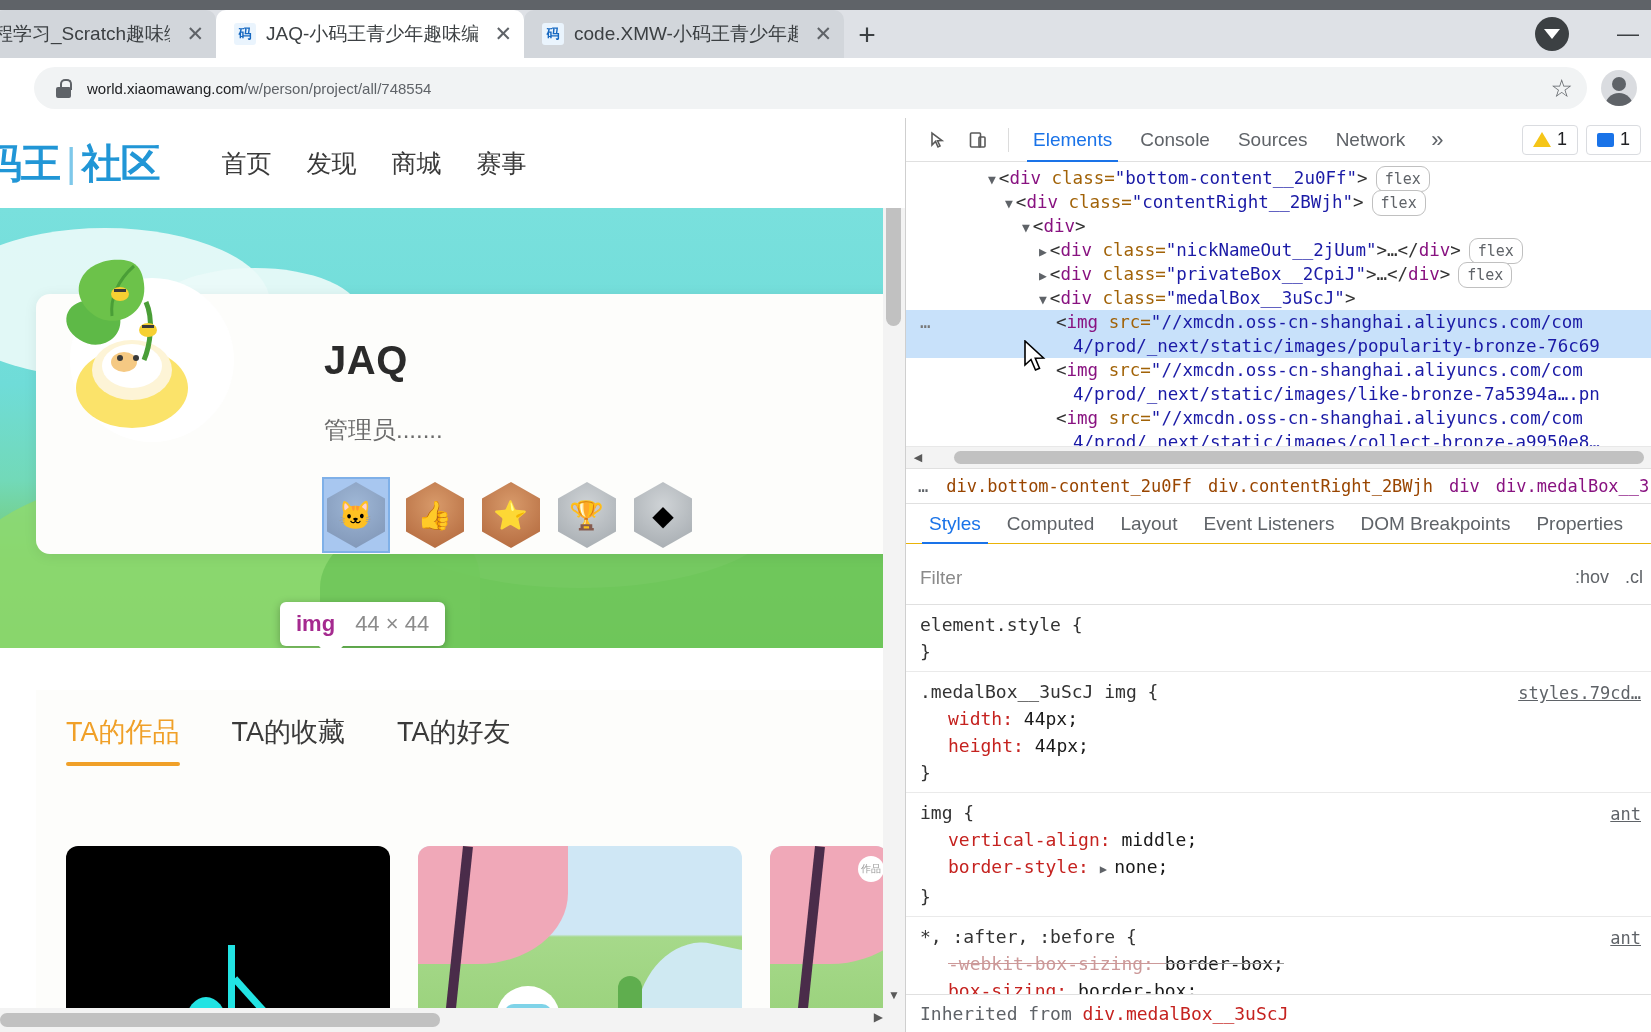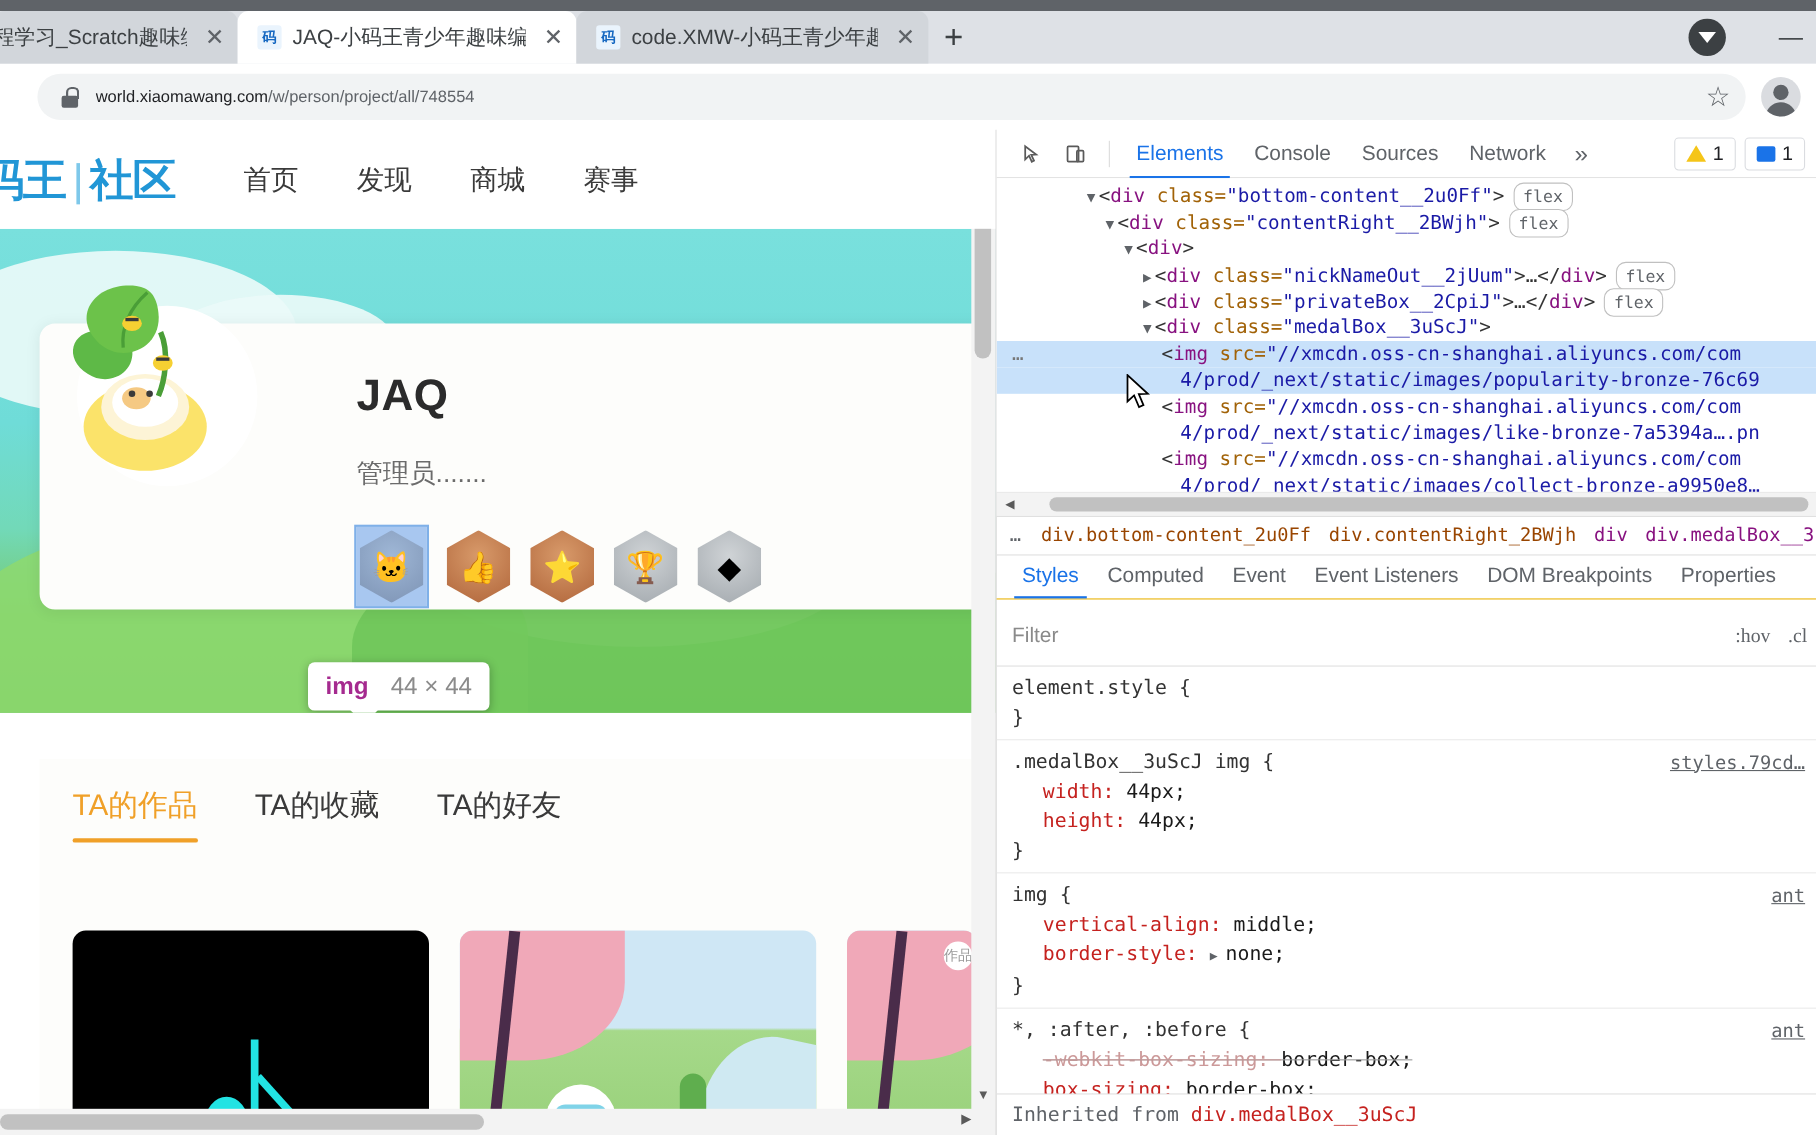--- a/index.html
+++ b/index.html
@@ -81,21 +81,21 @@
   .site-header {
     height: 90px; background:#fff; display:flex; align-items:center;
     padding-left: 0; gap: 0; position:relative; z-index:4;
   }
   .logo {
     font-size: 40px; font-weight: 900; color: #2196d6; letter-spacing: -1px;
     margin-left: -18px; margin-right: 62px; white-space: nowrap;
     font-family: "Liberation Sans", sans-serif;
   }
   .logo .bar { color:#7ec8ea; font-weight:400; padding: 0 6px;}
-  .nav { display:flex; gap: 53px; font-size: 25px; color:#3a3a3a; }
+  .nav { display:flex; gap: 35px; font-size: 25px; color:#3a3a3a; }
 
   .hero {
     height: 440px; position: relative; overflow: hidden;
     background: linear-gradient(180deg,#79e0dd 0%, #6fdcd8 40%, #72d9b8 62%, #76c96d 80%, #6bbf5f 100%);
   }
   .cloud { position:absolute; background:#eafaf9; border-radius: 50%; opacity:.92;}
   .c1 { width: 330px; height: 150px; left:-60px; top: 20px;}
   .c2 { width: 210px; height: 90px;  left: 150px; top: 60px;}
   .c3 { width: 260px; height: 110px; left: 640px; top: 120px;}
   .c4 { width: 400px; height: 150px; left: 380px; top: 230px; background:#d6f3cd; opacity:.6;}
@@ -168,21 +168,21 @@
   .scene .trunk{position:absolute;left:34px;top:0;width:10px;height:210px;background:#4a2c4a;transform:rotate(6deg);}
   .scene .mat{position:absolute;left:88px;bottom:-22px;width:220px;height:86px;background:#f6f2e8;transform:rotate(-6deg);border-radius:5px;}
   .scene .pony{position:absolute;left:78px;bottom:24px;width:64px;height:96px;background:#fff;border-radius:32px 32px 14px 14px;}
   .scene .pony::before{content:"";position:absolute;left:8px;top:18px;width:48px;height:20px;border-radius:10px;background:#7fd3e8;}
   .scene .pony::after{content:"";position:absolute;left:14px;bottom:0;width:36px;height:36px;background:#3b5fa6;border-radius:4px;}
   .scene .river{position:absolute;right:-14px;top:96px;width:120px;height:150px;background:#cfe9f2;border-radius:50% 0 0 50%;transform:rotate(12deg);}
   .scene .tree{position:absolute;left:200px;top:130px;width:24px;height:62px;background:#5fae4e;border-radius:12px 12px 4px 4px;}
   .card.clip { width: 118px; }
   .minibadge{
     position:absolute; right:4px; top:10px; width:26px;height:26px;border-radius:50%;
-    background:#fff; font-size:13px; color:#999; display:flex;align-items:center;justify-content:center;
+    background:#fff; font-size:10px; color:#999; display:flex;align-items:center;justify-content:center;
   }
 
   .vp-scrollbar {
     position:absolute; right: 0; top: 0; width: 22px; height: 914px; background:#f3f3f3;
   }
   .vp-thumb { position:absolute; left:3px; top: 28px; width: 15px; height: 180px; background:#c1c1c1; border-radius:8px;}
   .vp-arrow-up, .vp-arrow-dn { position:absolute; left:0; width:22px; height:22px; display:flex;align-items:center;justify-content:center; color:#5a5a5a; font-size:12px;}
   .vp-arrow-up { top: 2px; }
   .vp-arrow-dn { bottom: 26px; }
   .hscroll {
@@ -241,21 +241,21 @@
   .bc-item { color:#994500; }
   .bc-item.plain { color:#881280; }
 
   .styles-tabs { height: 40px; display:flex; align-items:center; border-bottom:1px solid #eab308; padding-left: 10px; flex:none;}
   .st-tab { padding: 0 13px; height: 40px; line-height: 40px; color:#5f6368; font-size:19px; position:relative;}
   .st-tab.active{ color:#1a73e8;}
   .st-tab.active::after{content:"";position:absolute;left:6px;right:6px;bottom:0;height:2px;background:#1a73e8;}
 
   .filter-row { height: 38px; display:flex; align-items:flex-start; border-bottom:1px solid #e0e0e0; flex:none;margin-top:23px;}
   .filter-input { flex:1; padding-left: 14px; color:#8a8a8a; font-size:19px;}
-  .hov-btn, .cls-btn { padding: 0 8px; color:#5f6368; font-family:Liberation Serif, serif; font-size:18px;}
+  .hov-btn, .cls-btn { padding: 0 8px; color:#5f6368; font-family:Liberation Sans, sans-serif; font-size:18px;}
 
   .styles-body { flex:1 1 auto; overflow:hidden; font-family:"DejaVu Sans Mono", monospace; font-size: 18px; line-height: 27px; min-height:0;}
   .rule { padding: 6px 0 6px 14px; border-bottom: 1px solid #eaeaea; position:relative;}
   .rule .src { position:absolute; right: 10px; top: 8px; color:#5f6368; text-decoration: underline; font-size:17px;}
   .sel-n { color:#333; }
   .prop { color:#c5221f; padding-left: 28px; }
   .val { color:#1a1a1a; }
   .strike { text-decoration: line-through; color:#999;}
   .strike .prop { color:#c99; text-decoration: line-through;}
   .tri-prop{ color:#5f6368; font-size:12px;}
@@ -478,21 +478,21 @@
       <span class="bc-dots">…</span>
       <span class="bc-item">div.bottom-content_2u0Ff</span>
       <span class="bc-item">div.contentRight_2BWjh</span>
       <span class="bc-item plain">div</span>
       <span class="bc-item plain">div.medalBox__3</span>
     </div>
 
     <div class="styles-tabs">
       <span class="st-tab active">Styles</span>
       <span class="st-tab">Computed</span>
-      <span class="st-tab">Event</span>
+      <span class="st-tab">Layout</span>
       <span class="st-tab">Event Listeners</span>
       <span class="st-tab">DOM Breakpoints</span>
       <span class="st-tab">Properties</span>
     </div>
 
     <div class="filter-row">
       <span class="filter-input">Filter</span>
       <span class="hov-btn">:hov</span>
       <span class="cls-btn">.cl</span>
     </div>

